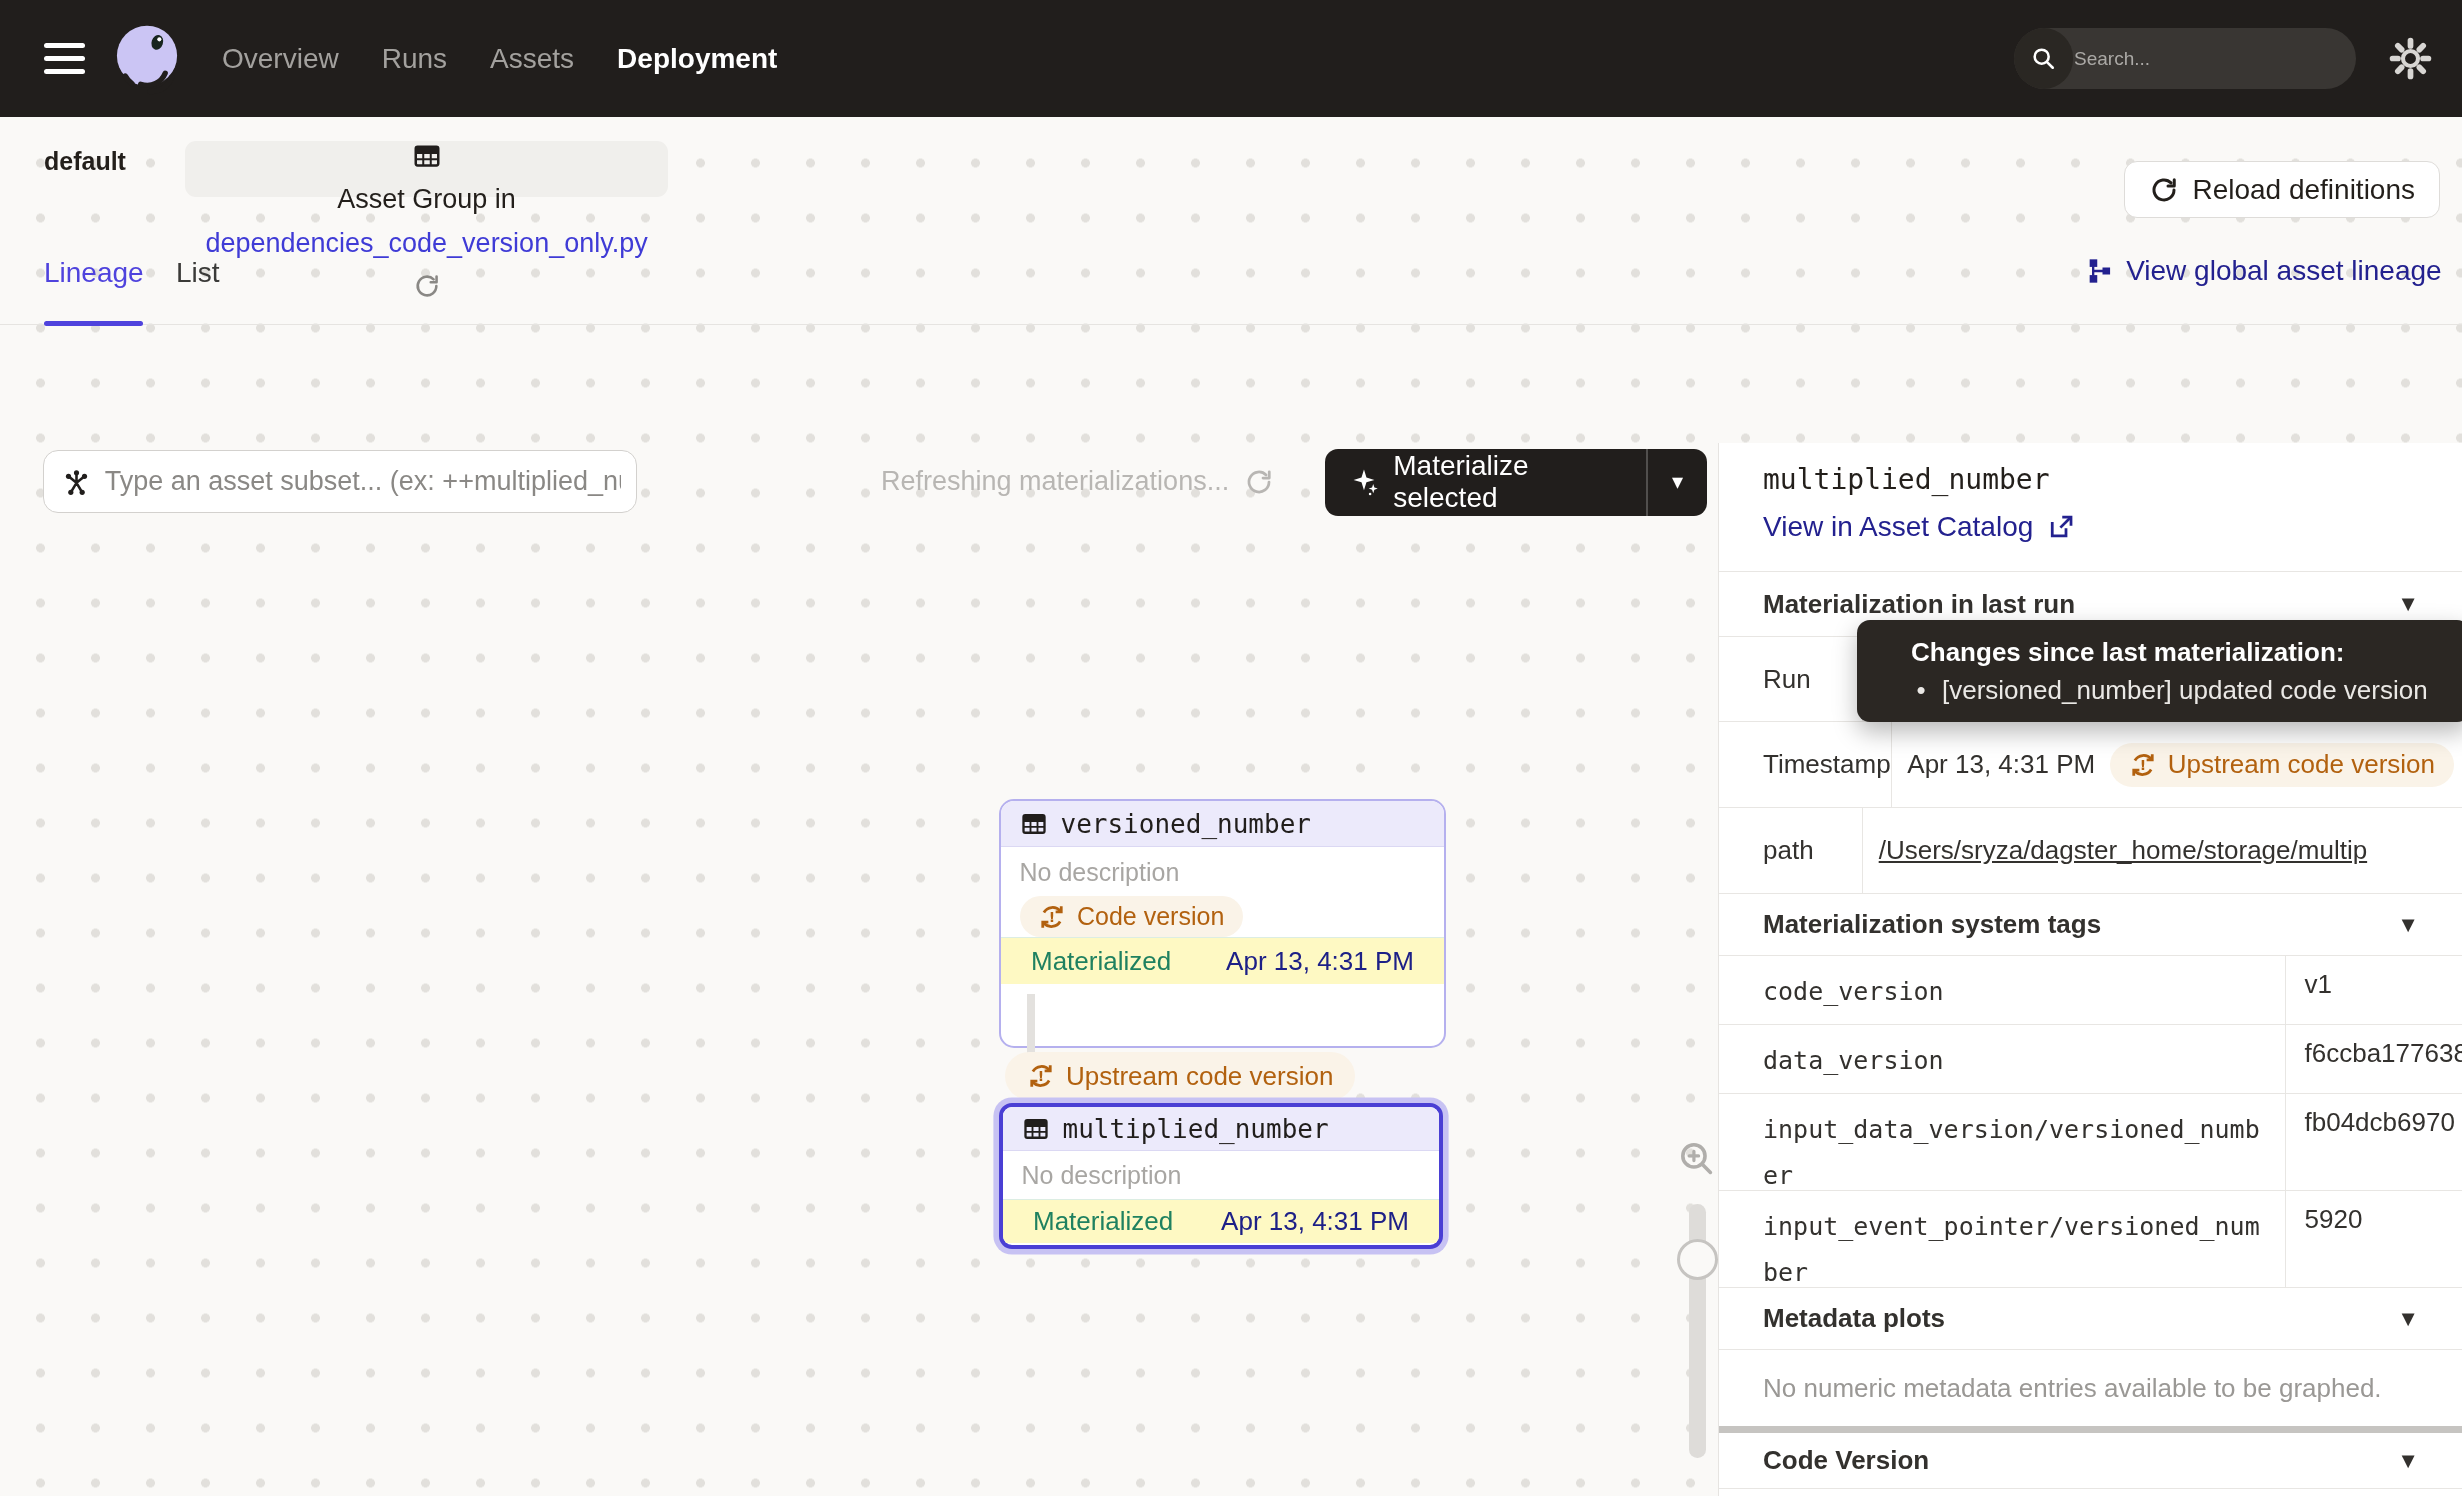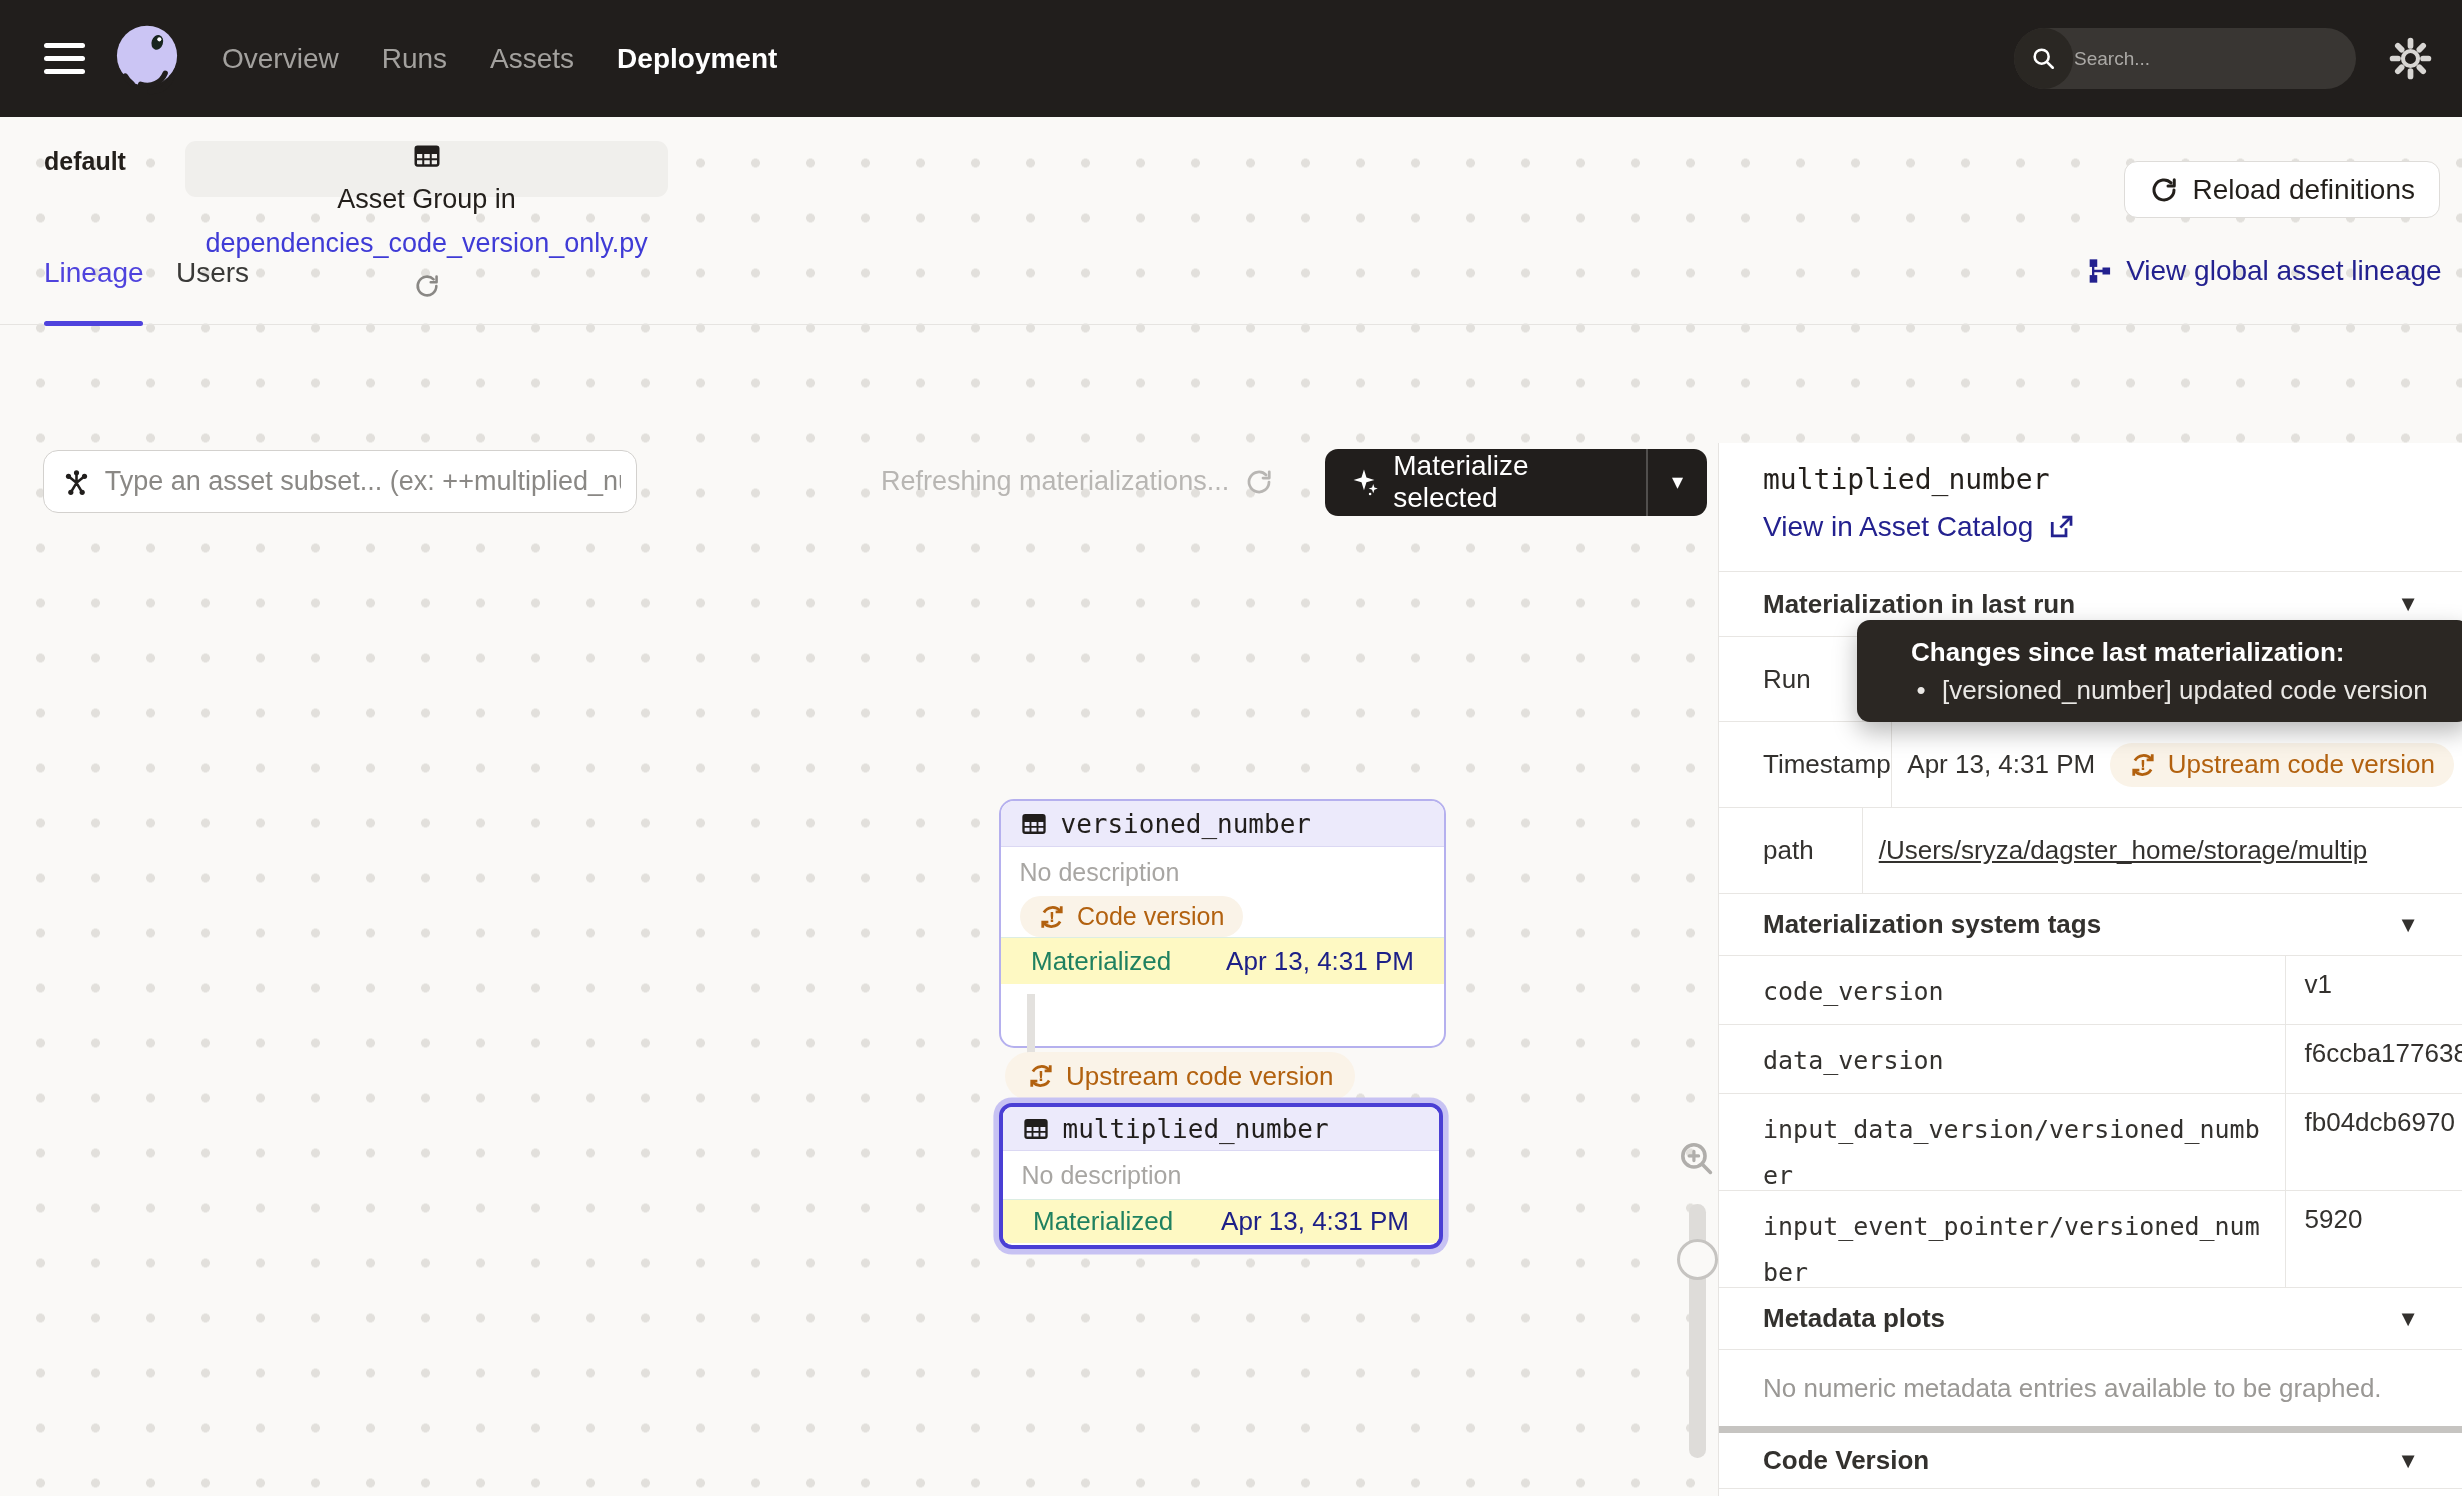--- a/index.html
+++ b/index.html
@@ -172,21 +172,21 @@
       <svg width="30" height="30" viewBox="0 0 24 24" color="#231F1B">
           <path d="M20 12a8 8 0 1 1-2.34-5.66" fill="none" stroke="currentColor" stroke-width="2.4" stroke-linecap="round"></path>
           <path d="M20.2 3.8v5h-5" fill="none" stroke="currentColor" stroke-width="2.4" stroke-linecap="round" stroke-linejoin="round"></path>
         </svg>
       <span>Reload definitions</span>
     </div>
   </div>
 
   <div class="tab-row">
     <span class="tab tab-lineage">Lineage</span>
-    <span class="tab tab-list">Users</span>
+    <span class="tab tab-list">List</span>
     <div class="tab-underline"></div>
     <div class="global-link">
       <svg width="28" height="28" viewBox="0 0 24 24" color="#23218F">
         <path d="M7 8v8M7 12h9" stroke="currentColor" stroke-width="2" fill="none"></path>
         <rect x="4" y="2" width="6.5" height="6.5" fill="currentColor"></rect>
         <rect x="4" y="15.5" width="6.5" height="6.5" fill="currentColor"></rect>
         <rect x="15" y="9" width="6.5" height="6" fill="currentColor"></rect>
       </svg>
       <span>View global asset lineage</span>
     </div>

